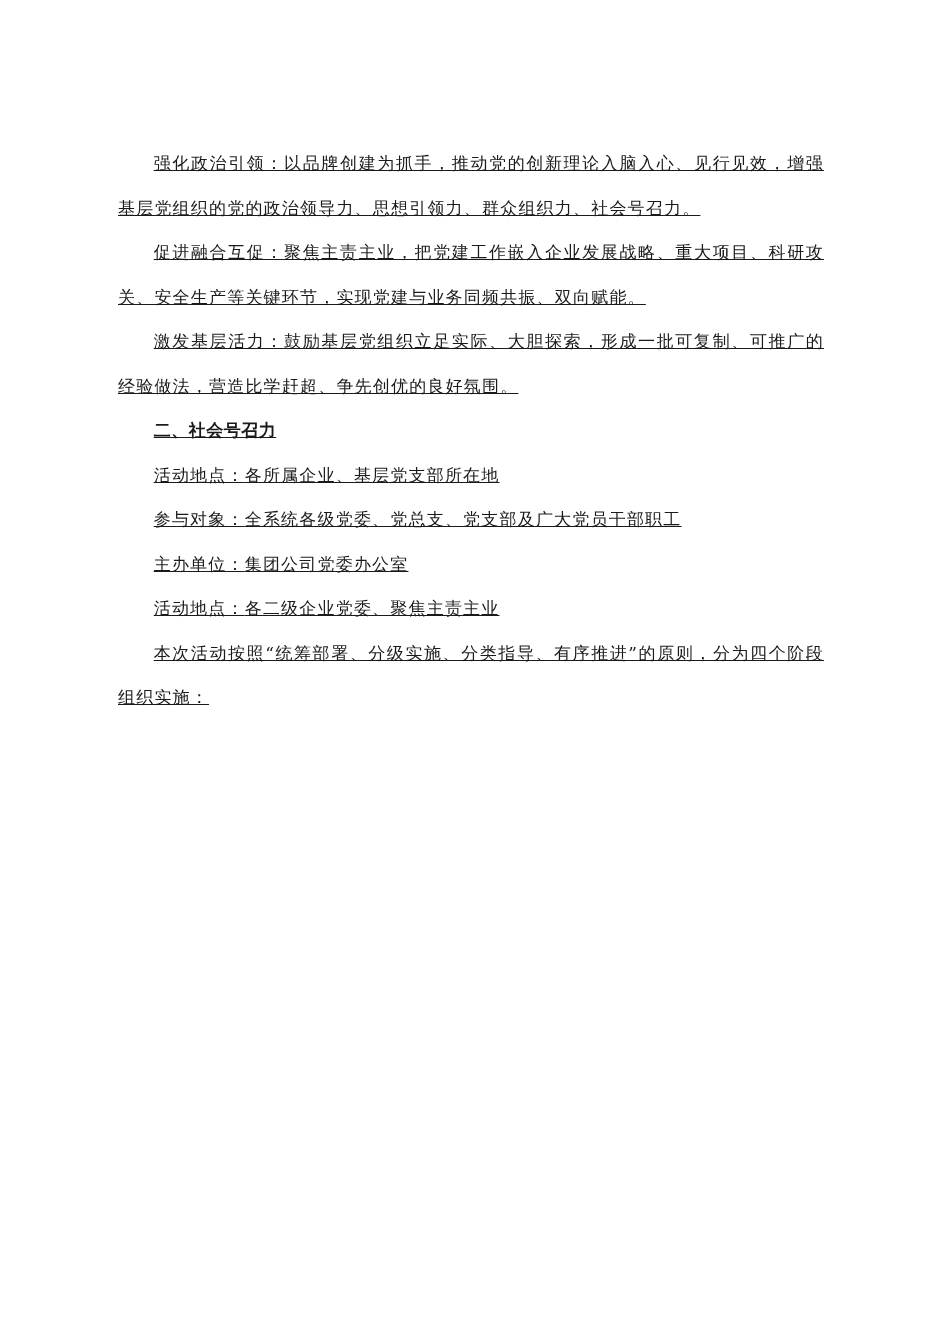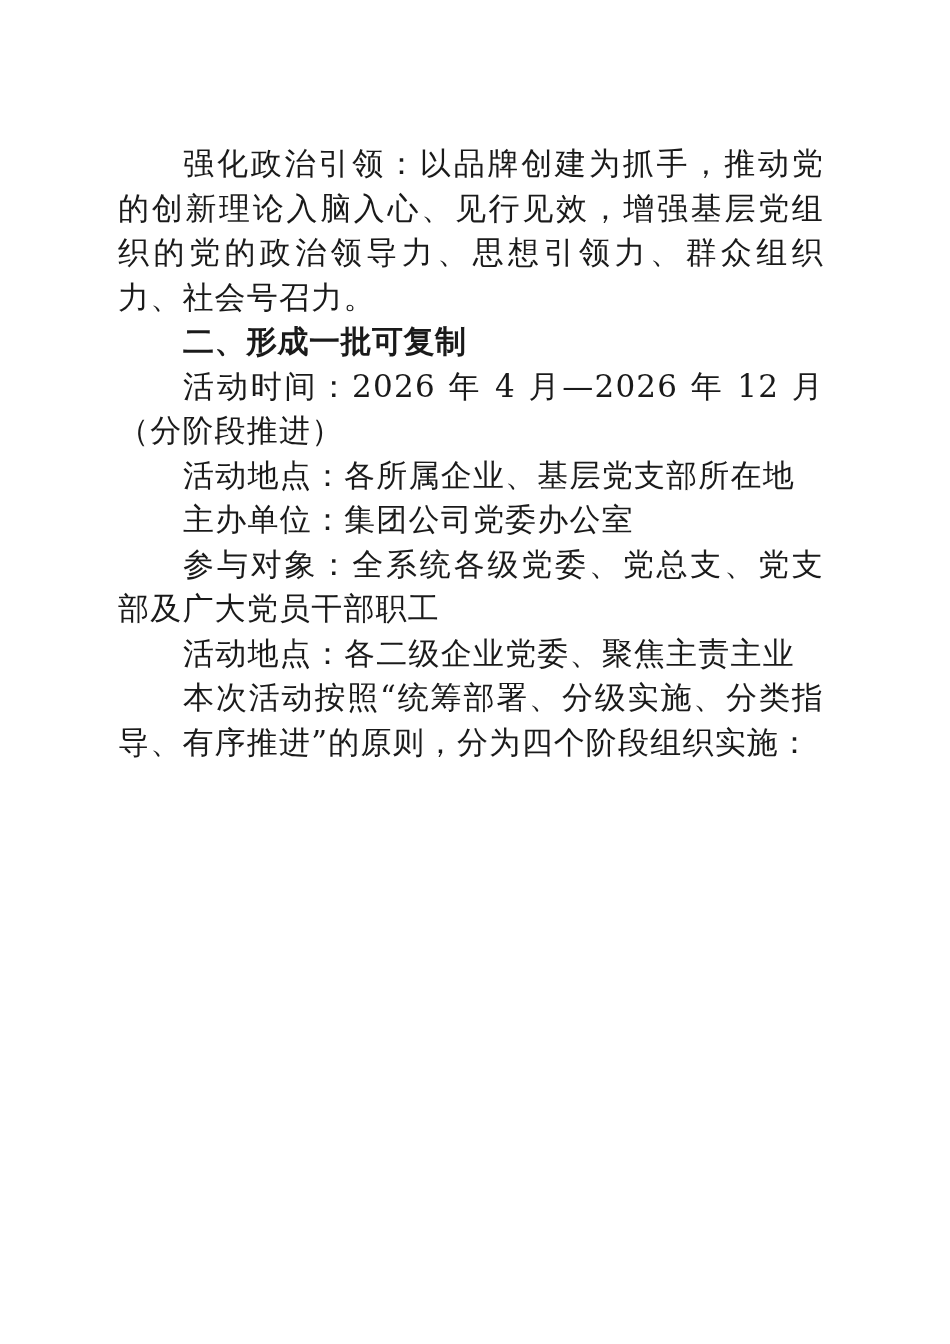--- a/index.html
+++ b/index.html
@@ -13,23 +13,24 @@
       position: relative;
       overflow: hidden;
     }
     .page {
       position: absolute;
       left: 118px;
       top: 141px;
       width: 706px;
       color: #1a1a1a;
       font-family: "DejaVu Serif", "Liberation Serif", serif;
-      font-size: 31px;
+      font-size: 17px;
       line-height: 44.5px;
       letter-spacing: 1.2px;
+      text-decoration: underline;
     }
     .para {
       margin: 0;
       text-indent: 2.1em;
       text-align: justify;
       text-justify: inter-character;
     }
     .heading {
       margin: 0;
       text-indent: 2.1em;
@@ -40,32 +41,33 @@
     .field-label { }
     .field-value { }
   </style>
 </head>
 <body>
 
 <div class="page">
 
   <p class="para"><span class="field-label">强化政治引领：</span><span class="field-value">以品牌创建为抓手，推动党的创新理论入脑入心、见行见效，增强基层党组织的党的政治领导力、思想引领力、群众组织力、社会号召力。</span></p>
 
+  <p class="para"><span class="field-label">促进融合互促：</span><span class="field-value">聚焦主责主业，把党建工作嵌入企业发展战略、重大项目、科研攻关、安全生产等关键环节，实现党建与业务同频共振、双向赋能。</span></p>
+
+  <p class="para"><span class="field-label">激发基层活力：</span><span class="field-value">鼓励基层党组织立足实际、大胆探索，形成一批可复制、可推广的经验做法，营造比学赶超、争先创优的良好氛围。</span></p>
+
+
+  <p class="heading">二、社会号召力</p>
 
 
 
-  <p class="heading">二、形成一批可复制</p>
-
-
-  <p class="para"><span class="field-label">活动时间：</span><span class="field-value">2026 年 4 月—2026 年 12 月（分阶段推进）</span></p>
-
   <p class="para"><span class="field-label">活动地点：</span><span class="field-value">各所属企业、基层党支部所在地</span></p>
 
+  <p class="para"><span class="field-label">参与对象：</span><span class="field-value">全系统各级党委、党总支、党支部及广大党员干部职工</span></p>
+
   <p class="para"><span class="field-label">主办单位：</span><span class="field-value">集团公司党委办公室</span></p>
-
-  <p class="para"><span class="field-label">参与对象：</span><span class="field-value">全系统各级党委、党总支、党支部及广大党员干部职工</span></p>
 
   <p class="para"><span class="field-label">活动地点：</span><span class="field-value">各二级企业党委、聚焦主责主业</span></p>
 
 
   <p class="para">本次活动按照“统筹部署、分级实施、分类指导、有序推进”的原则，分为四个阶段组织实施：</p>
 
 </div>
 
 </body></html>

